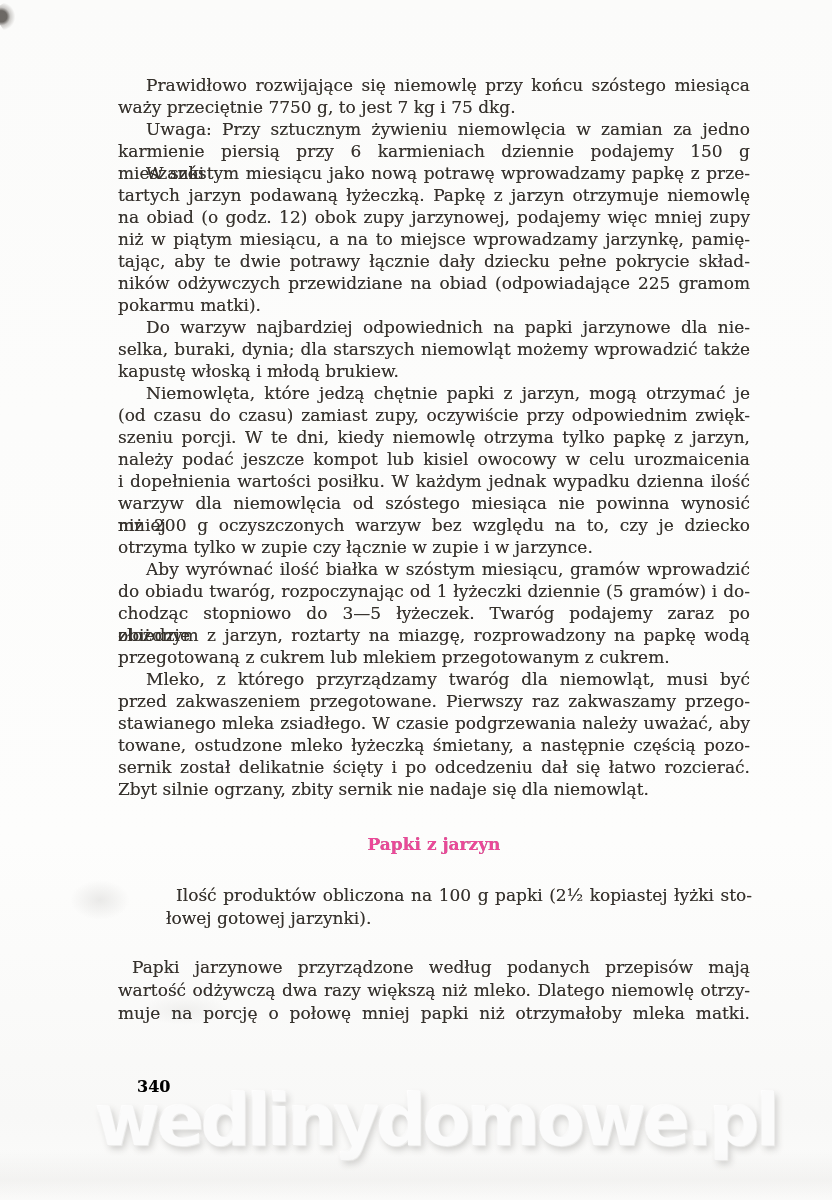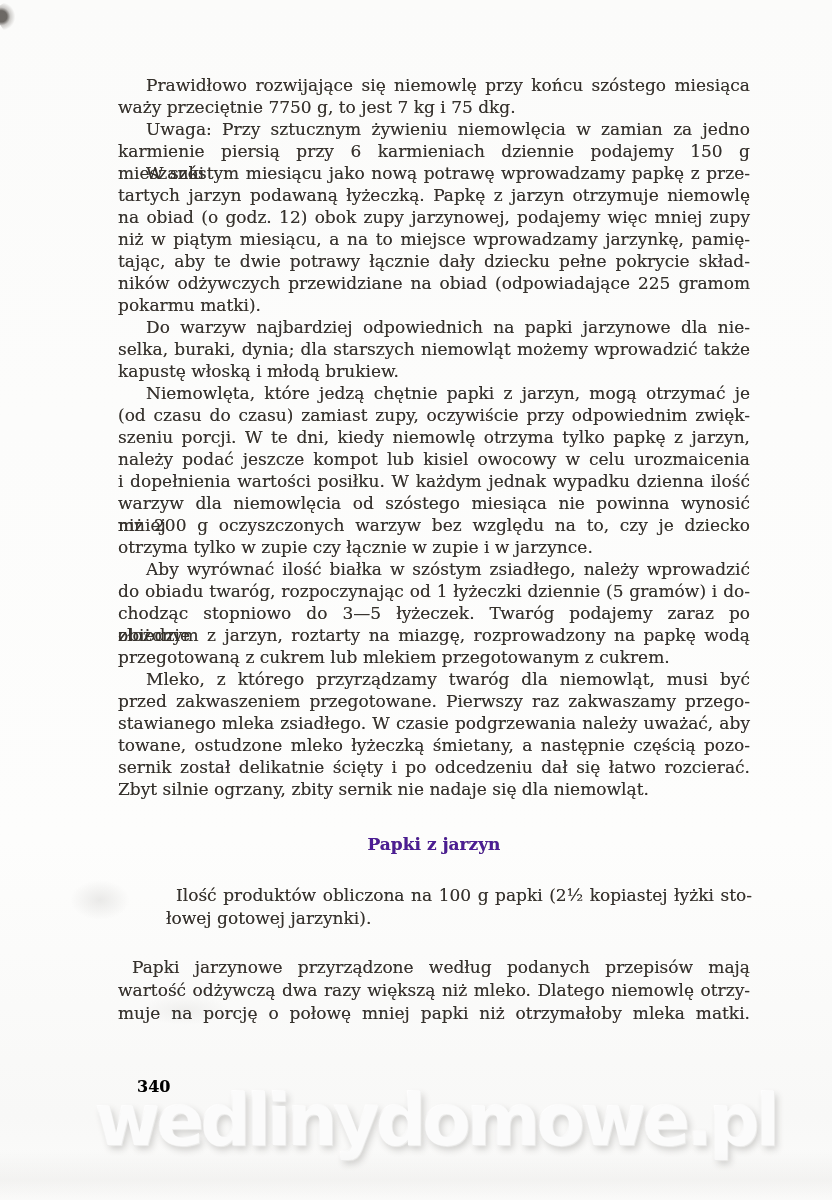--- a/index.html
+++ b/index.html
@@ -26,21 +26,21 @@
   }
   .para{margin:0;}
   .tline{
     height:22px;line-height:22px;white-space:normal;
     text-align:justify;text-align-last:justify;
   }
   .tline.indent{text-indent:28px;}
   .tline.lastline{text-align-last:left;}
   .heading{
     margin:32px 0 28px 0;height:24px;line-height:24px;
-    text-align:center;font-weight:bold;font-size:17px;color:#4c1d95;
+    text-align:center;font-weight:bold;font-size:17px;color:#ec4899;
   }
   .para.note{margin-left:48px;width:586px;}
   .note .tline{height:23px;line-height:23px;}
   .note .tline.indent{text-indent:10px;}
   .para.closing{margin-top:26px;}
   .closing .tline{height:23px;line-height:23px;}
   .closing .tline.indent{text-indent:14px;}
   .page-number{
     position:absolute;left:137px;top:1077px;
     font-size:16px;font-weight:bold;color:#000000;
@@ -95,21 +95,21 @@
         <div class="tline indent">Niemowlęta, które jedzą chętnie papki z jarzyn, mogą otrzymać je</div>
         <div class="tline">(od czasu do czasu) zamiast zupy, oczywiście przy odpowiednim zwięk-</div>
         <div class="tline">szeniu porcji. W te dni, kiedy niemowlę otrzyma tylko papkę z jarzyn,</div>
         <div class="tline">należy podać jeszcze kompot lub kisiel owocowy w celu urozmaicenia</div>
         <div class="tline">i dopełnienia wartości posiłku. W każdym jednak wypadku dzienna ilość</div>
         <div class="tline">warzyw dla niemowlęcia od szóstego miesiąca nie powinna wynosić mniej</div>
         <div class="tline">niż 200 g oczyszczonych warzyw bez względu na to, czy je dziecko</div>
         <div class="tline lastline">otrzyma tylko w zupie czy łącznie w zupie i w jarzynce.</div>
       </div>
     <div class="para">
-        <div class="tline indent">Aby wyrównać ilość białka w szóstym zsiadłego, należy wprowadzić</div>
+        <div class="tline indent">Aby wyrównać ilość białka w szóstym miesiącu, gramów wprowadzić</div>
         <div class="tline">do obiadu twaróg, rozpoczynając od 1 łyżeczki dziennie (5 gramów) i do-</div>
         <div class="tline">chodząc stopniowo do 3—5 łyżeczek. Twaróg podajemy zaraz po obiedzie</div>
         <div class="tline">złożonym z jarzyn, roztarty na miazgę, rozprowadzony na papkę wodą</div>
         <div class="tline lastline">przegotowaną z cukrem lub mlekiem przegotowanym z cukrem.</div>
       </div>
     <div class="para">
         <div class="tline indent">Mleko, z którego przyrządzamy twaróg dla niemowląt, musi być</div>
         <div class="tline">przed zakwaszeniem przegotowane. Pierwszy raz zakwaszamy przego-</div>
         <div class="tline">stawianego mleka zsiadłego. W czasie podgrzewania należy uważać, aby</div>
         <div class="tline">towane, ostudzone mleko łyżeczką śmietany, a następnie częścią pozo-</div>

